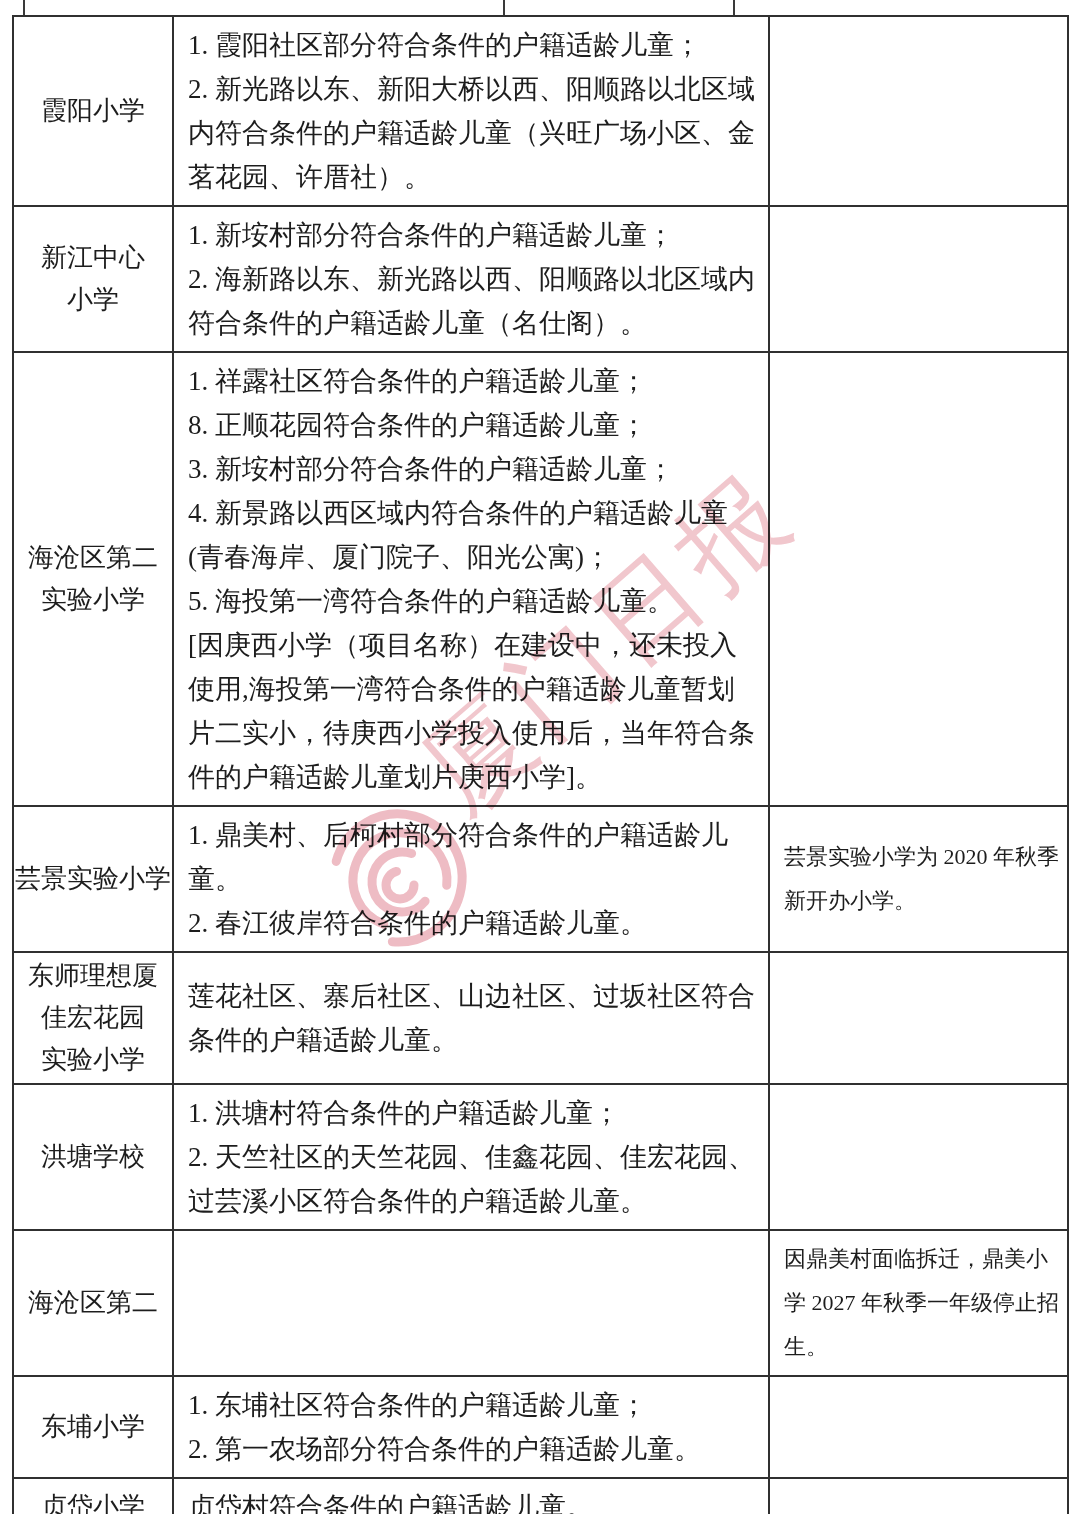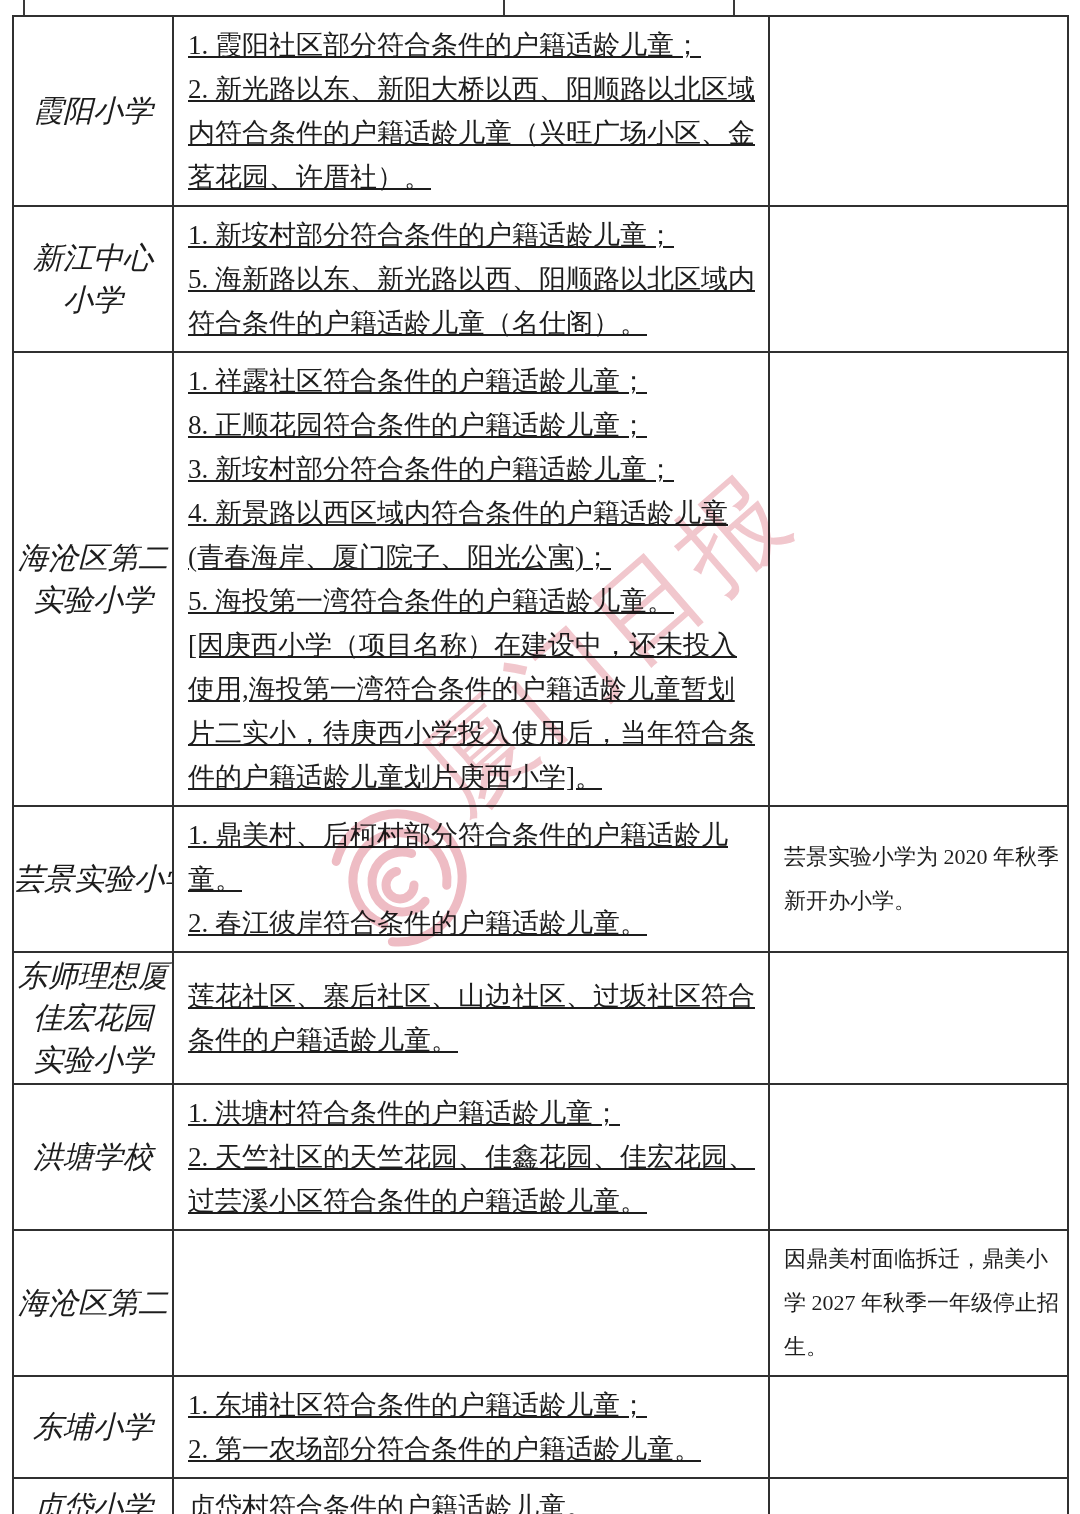--- a/index.html
+++ b/index.html
@@ -20,37 +20,36 @@
     position:absolute;left:12px;top:15px;width:1055px;
     border-collapse:collapse;table-layout:fixed;
   }
   .district-table td{
     border:2px solid #303030;
     vertical-align:middle;
     overflow:hidden;
   }
   .school-cell{
     text-align:center;
-    font-size:30px;line-height:42px;
+    font-size:26px;line-height:42px;
     padding:2px 0;
-    font-style:italic;
   }
   .school-cell div{white-space:nowrap;}
   .district-cell{
     font-size:27px;line-height:44px;
     padding:6px 10px 6px 14px;
     text-align:left;
   }
   .remark-cell{
     font-size:22px;line-height:44px;
     padding:6px 8px 6px 14px;
     text-align:left;
     vertical-align:middle;
   }
-  .district-item{display:block;text-decoration:underline;}
+  .district-item{display:block;}
 
   .watermark{
     position:absolute;left:250px;top:470px;
     width:600px;height:540px;
     pointer-events:none;
     opacity:0.62;
     mix-blend-mode:multiply;
     z-index:5;
   }
 </style>
@@ -80,21 +79,21 @@
           </td>
           <td class="remark-cell"></td>
         </tr>
         <tr style="height: 130px; margin-top: 28px;">
           <td class="school-cell">
             <div>新江中心</div>
             <div>小学</div>
           </td>
           <td class="district-cell">
             <div class="district-item">1. 新垵村部分符合条件的户籍适龄儿童；</div>
-            <div class="district-item">5. 海新路以东、新光路以西、阳顺路以北区域内符合条件的户籍适龄儿童（名仕阁）。</div>
+            <div class="district-item">2. 海新路以东、新光路以西、阳顺路以北区域内符合条件的户籍适龄儿童（名仕阁）。</div>
           </td>
           <td class="remark-cell"></td>
         </tr>
         <tr style="height: 441px;">
           <td class="school-cell">
             <div>海沧区第二</div>
             <div>实验小学</div>
           </td>
           <td class="district-cell">
             <div class="district-item">1. 祥露社区符合条件的户籍适龄儿童；</div>

